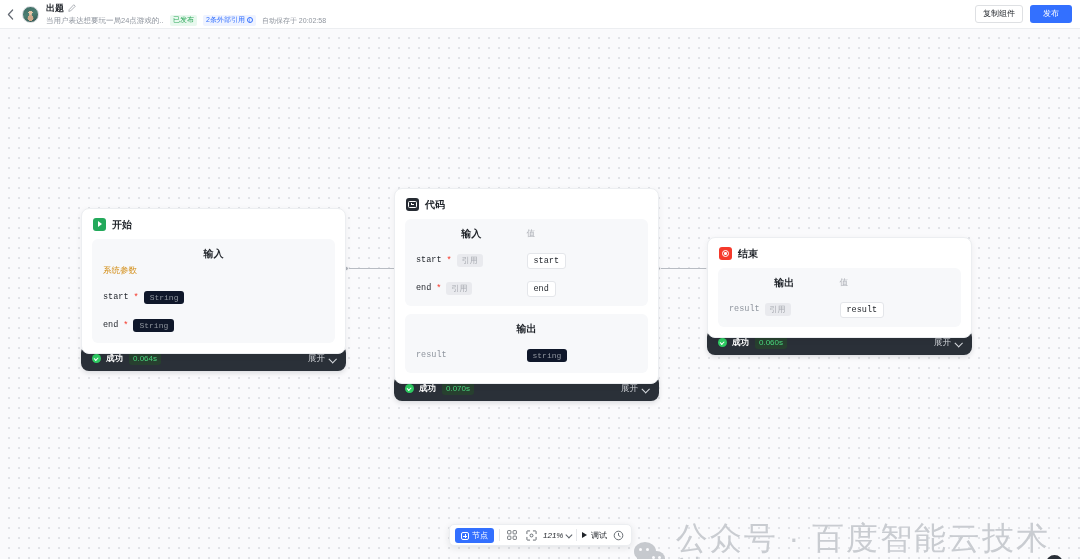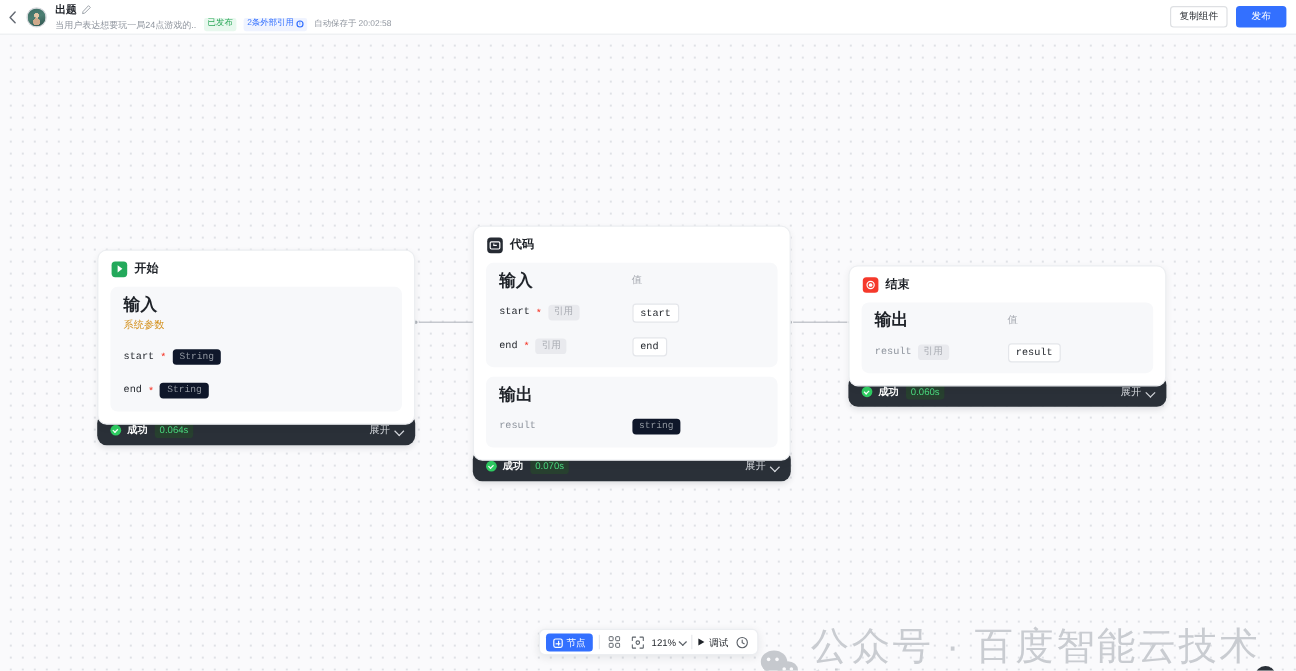--- a/index.html
+++ b/index.html
@@ -134,21 +134,21 @@
   .nicon .term:before {
     content:""; position:absolute; left:1.4px; top:1px; width:1.6px; height:1px; background:#fff;
     transform:rotate(0deg);
   }
 
   .panel {
     background:#f7f8fa; border-radius:6px; margin:0 10px 10px 10px;
     padding:9px 11px 11px 11px;
   }
   .panel + .panel { margin-top:-2px; }
-  .sec-label { font-size:14px; font-weight:bold; color:#1f2329; line-height:11px; }
+  .sec-label { font-size:10px; font-weight:bold; color:#1f2329; line-height:11px;text-align:center; }
   .sec-label-sub { font-size:8.5px; color:#a8abb2; line-height:11px; font-weight:normal; }
   .grid2 { display:grid; grid-template-columns:1fr 1fr; align-items:start; }
   .rowline { display:flex; align-items:center; gap:5px; margin-top:15px; height:13px;font-family:Liberation Mono, monospace; }
   .pname { font-size:8.5px; color:#1f2329; line-height:11px; }
   .req { color:#f5392b; font-size:8.5px; line-height:8px; }
   .chip-gray {
     font-size:8px; color:#a8abb2; background:#e9eaee; border-radius:3px;
     padding:2px 5px; line-height:9px;
   }
   .chip-type {
@@ -204,21 +204,21 @@
   .plusbox {
     width:8px;height:8px;border:1px solid #fff;border-radius:2px;position:relative;
   }
   .plusbox:before,.plusbox:after{content:"";position:absolute;background:#fff;}
   .plusbox:before{left:1.4px;top:3.3px;width:4px;height:1px;}
   .plusbox:after{left:3.4px;top:1.4px;width:1px;height:4px;}
   .tb-div { width:1px; height:12px; background:#e6e8eb; }
   .tb-ic { width:14px;height:14px; display:flex;align-items:center;justify-content:center;
     color:#5b6168; cursor:pointer; }
   .tb-zoom { font-size:8px;color:#1f2329; display:flex;align-items:center;gap:3px;
-    cursor:pointer; line-height:9px; }
+    cursor:pointer; line-height:9px;font-style:italic; }
   .tb-debug { display:flex;align-items:center;gap:4px; font-size:8px; color:#1f2329;
     cursor:pointer; line-height:9px; }
   .tri { width:0;height:0;border-style:solid;border-width:3.4px 0 3.4px 5px;
     border-color:transparent transparent transparent #1f2329; }
   .chev-s { width:4.5px;height:4.5px;border-right:1px solid #5b6168;
     border-bottom:1px solid #5b6168; transform:rotate(45deg) translateY(-1px); }
 
   .help-btn {
     position:absolute; left:1046px; top:526px; width:17px; height:17px; border-radius:50%;
     background:#2a3038; color:#fff; font-size:8px; display:flex;
@@ -369,21 +369,21 @@
         <span class="check"></span>
         <span class="stxt">成功</span>
         <span class="time">0.070s</span>
         <span class="expand">
           <span>展开</span>
           <span class="chev"></span>
         </span>
       </div>
     </div>
 
-    <div class="node" style="left:707px; top:192px;">
+    <div class="node" style="left:707px; top:208px;">
       <div class="node-card">
         <div class="node-head">
           <span class="nicon red">
               <span class="ring"></span>
             </span>
           <span class="node-title">结束</span>
         </div>
         <div class="panel">
           <div class="grid2">
             <div class="sec-label">输出</div>

